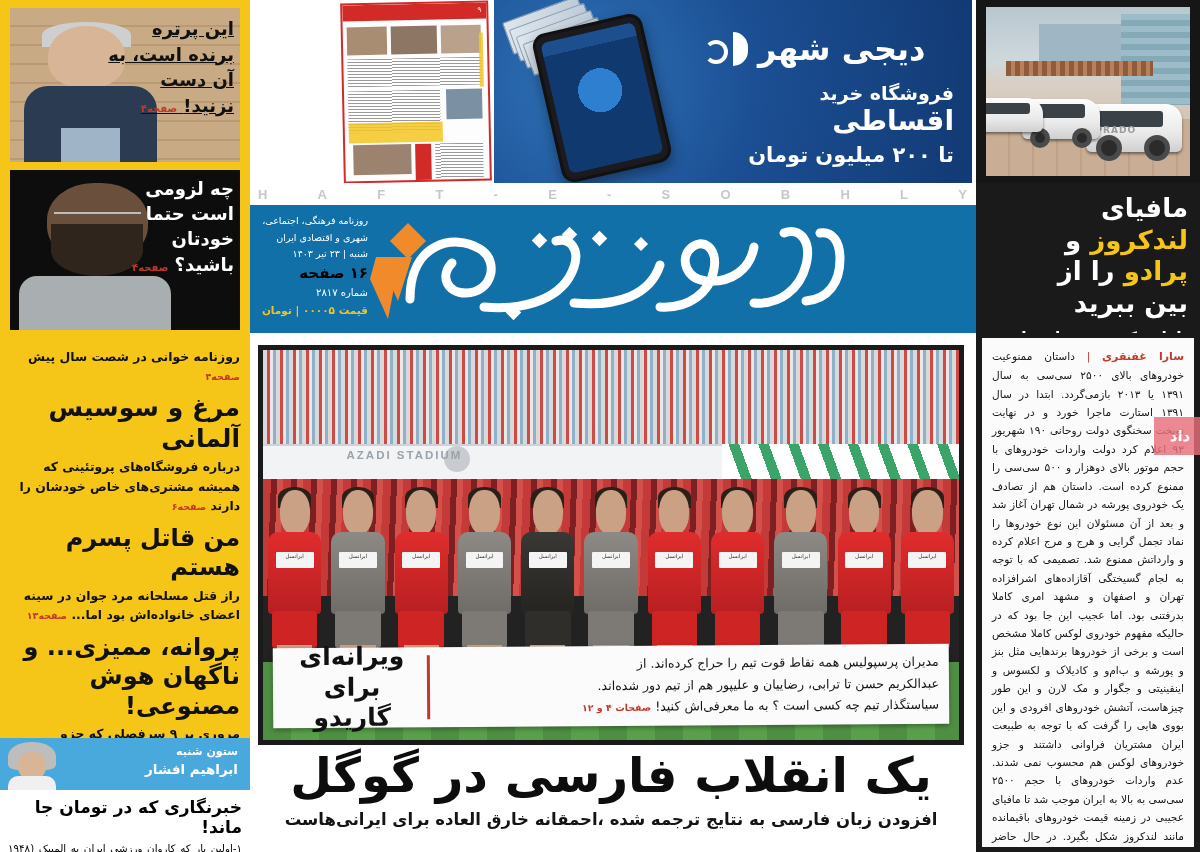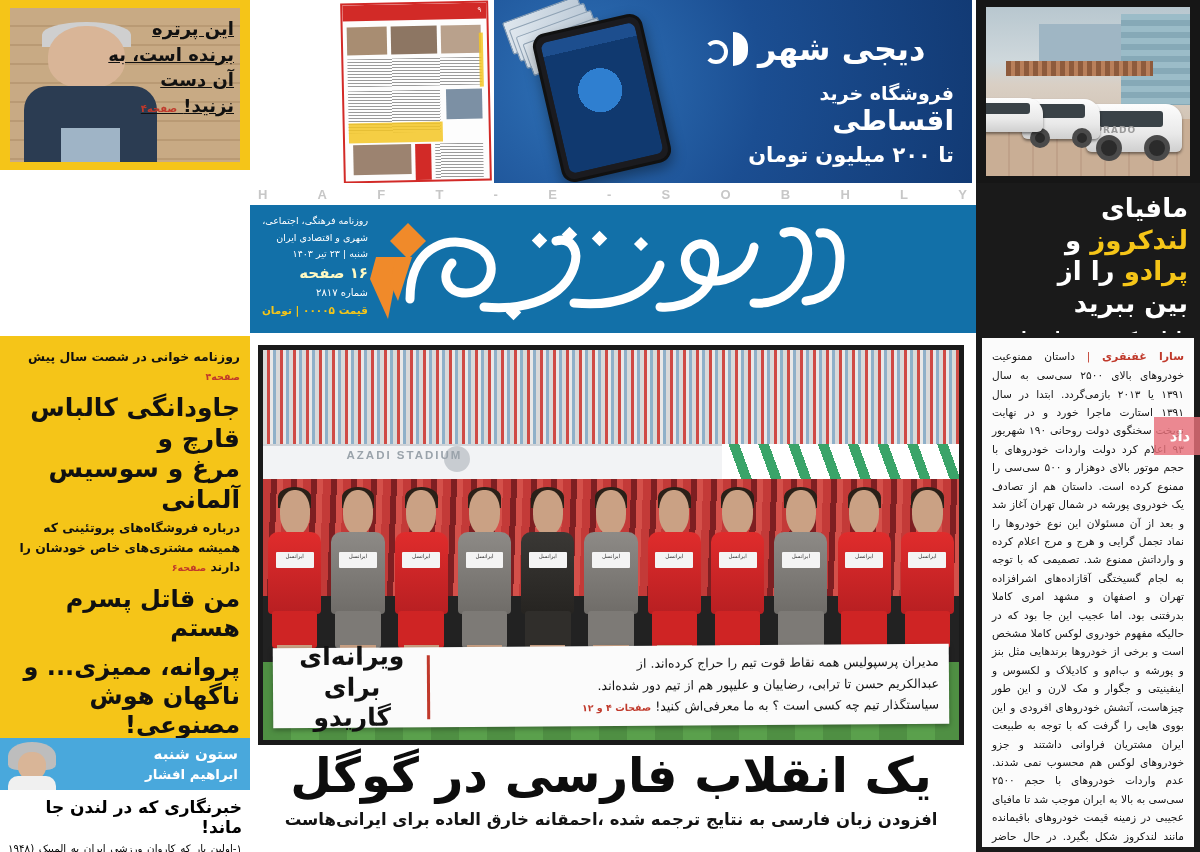--- a/index.html
+++ b/index.html
@@ -152,21 +152,21 @@
   .masthead {
     position:absolute; right:224px; top:205px; width:726px; height:128px;
     background:#1270a8; overflow:hidden;
   }
   .mh-logo { position:absolute; right:118px; top:2px; width:470px; height:126px; }
   .mh-logo svg { width:100%; height:100%; }
   .mh-info {
     position:absolute; left:8px; top:8px; width:110px; text-align:right;
     color:#fff; font-size:9.5px; line-height:1.75;
   }
-  .mh-info .big { color:#fef9c3; font-size:15px; font-weight:700; line-height:1.4; }
+  .mh-info .big { color:#000000; font-size:15px; font-weight:700; line-height:1.4; }
   .mh-info .num { font-size:10px; }
   .mh-info .price { color:#f5c518; font-size:10.5px; font-weight:700; }
   .mh-seven { position:absolute; left:118px; top:18px; width:58px; height:96px; }
 
   
   .black-box {
     position:absolute; right:0; top:183px; width:224px; height:150px;
     background:#1a1a1a; color:#fff; padding:10px 12px 8px 12px; text-align:right;
   }
   .bb-l1 { font-size:26px; font-weight:700; line-height:1.22;margin-left:48px; }
@@ -267,21 +267,21 @@
   .ys-ref { font-size:9.5px; color:#c0392b; font-weight:700; }
 
   
   .col-shanbeh {
     position:absolute; left:0; top:738px; width:250px; height:114px; background:#fff;
   }
   .cs-head {
     position:relative; height:52px; background:#49a8dc; overflow:hidden;
     padding:7px 12px 0 0; text-align:right; color:#fff;
   }
-  .cs-kicker { font-size:15px; font-weight:700; }
+  .cs-kicker { font-size:11px; font-weight:700; }
   .cs-author { font-size:13.5px; font-weight:700; margin-top:3px; }
   .cs-avatar { position:absolute; left:6px; bottom:-8px; width:52px; height:58px; }
   .cs-av-hair { position:absolute; left:2px; top:2px; width:48px; height:28px;
     border-radius:50% 50% 20% 20%; background:#bdbdbd; }
   .cs-av-face { position:absolute; left:12px; top:12px; width:28px; height:28px;
     border-radius:46%; background:#d9b597; }
   .cs-av-body { position:absolute; left:2px; bottom:0; width:48px; height:22px;
     background:#f0f0f0; border-radius:10px 10px 0 0; }
   .cs-title { font-size:17px; font-weight:700; text-align:right; padding:7px 8px 0 8px; }
   .cs-body { font-size:10.3px; line-height:1.66; text-align:justify; padding:3px 8px 0 8px; }
@@ -367,20 +367,32 @@
             <div class="pa-shirt"></div>
           </div>
         </div>
         <div class="pa-text">
           <span>این پرتره برنده است، به آن دست نزنید!</span>
           <span class="pg-ref">صفحه۴</span>
         </div>
       </div>
     </div>
 
+    <div class="portrait-b">
+      <div class="pb-img">
+        <div class="pb-head"></div>
+        <div class="pb-beard"></div>
+        <div class="pb-glass"></div>
+        <div class="pb-body"></div>
+        <div class="pb-text">
+          <span>چه لزومی است حتما خودتان باشید؟</span>
+          <span class="pg-ref">صفحه۴</span>
+        </div>
+      </div>
+    </div>
   </div>
 
   <div class="black-box">
     <div class="bb-l1">
       <span>مافیای</span>
       <span class="hl">لندکروز</span>
       <span>و</span>
     </div>
     <div class="bb-l1">
       <span class="hl">پرادو</span>
@@ -578,29 +590,32 @@
     <div class="bh-sub">افزودن زبان فارسی به نتایج ترجمه شده ،احمقانه خارق العاده برای ایرانی‌هاست</div>
   </div>
 
   <div class="yellow-side">
     <div class="ys-sub">
       <span>روزنامه خوانی در شصت سال پیش</span>
       <span class="ys-ref">صفحه۴</span>
     </div>
 
     <div class="ys-h2">
-      <div>جاودانگی کالباس قارچ و</div>
       <div>مرغ و سوسیس آلمانی</div>
     </div>
     <div class="ys-sub">
       <span>درباره فروشگاه‌های پروتئینی که همیشه مشتری‌های خاص خودشان را دارند</span>
       <span class="ys-ref">صفحه۶</span>
     </div>
 
     <div class="ys-h3">من قاتل پسرم هستم</div>
+    <div class="ys-sub">
+      <span>راز قتل مسلحانه مرد جوان در سینه اعضای خانواده‌اش بود اما...</span>
+      <span class="ys-ref">صفحه۱۳</span>
+    </div>
 
     <div class="ys-h3">
       <div>پروانه، ممیزی... و</div>
       <div>ناگهان هوش مصنوعی!</div>
     </div>
     <div class="ys-sub">
       <span>مروری بر ۹ سرفصلی که جزو مهم‌ترین چالش‌های پیش روی سینمای ایران محسوب می‌شوند</span>
       
     </div>
 
@@ -609,17 +624,17 @@
   <div class="col-shanbeh">
     <div class="cs-head">
       <div class="cs-kicker">ستون شنبه</div>
       <div class="cs-author">ابراهیم افشار</div>
       <div class="cs-avatar">
         <div class="cs-av-hair"></div>
         <div class="cs-av-face"></div>
         <div class="cs-av-body"></div>
       </div>
     </div>
-    <div class="cs-title">خبرنگاری که در لندن جا ماند!</div>
+    <div class="cs-title">خبرنگاری که در تومان جا ماند!</div>
     <div class="cs-body">۱-اولین بار که کاروان ورزشی ایران به المپیک (۱۹۴۸ لندن) اعزام شد آنان را فقط دو خبرنگار سازمانی همراهی می کردند.</div>
   </div>
 
 </div>
 
 </body></html>

